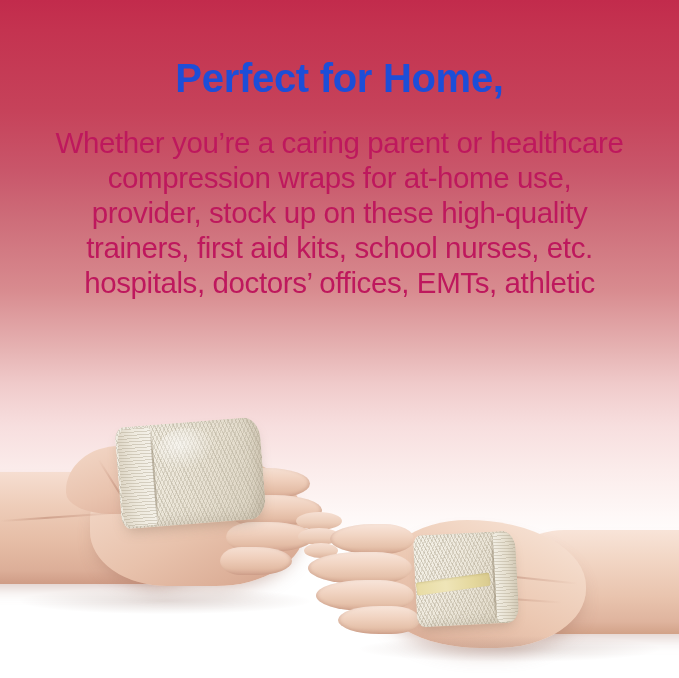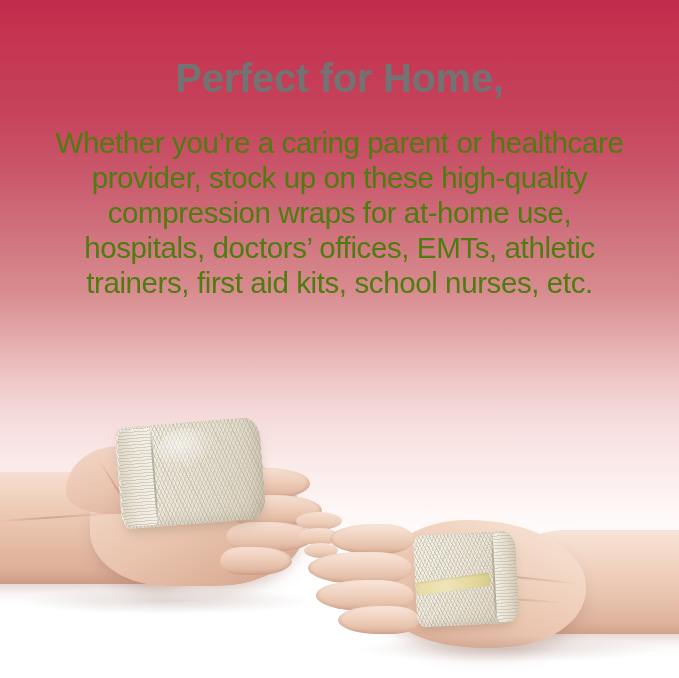--- a/index.html
+++ b/index.html
@@ -46,32 +46,32 @@
   .text-zone {
     position: absolute;
     left: 0;
     top: 55px;
     width: 679px;
     text-align: center;
     z-index: 5;
   }
 
   .headline {
-    color: #737373;
+    color: #1d4ed8;
     font-size: 40px;
     font-weight: bold;
     line-height: 47px;
     letter-spacing: -0.3px;
     margin: 0;
     padding: 0 40px;
     text-rendering: optimizeLegibility;
   }
 
   .subcopy {
-    color: #4d7c0f;
+    color: #be185d;
     font-size: 29.5px;
     font-weight: 500;
     line-height: 35px;
     letter-spacing: -0.4px;
     margin: 0;
     padding: 23px 16px 0 16px;
   }
   .subcopy .ln { display: block; white-space: nowrap; }
 
   
@@ -342,24 +342,24 @@
   <div class="bg-gradient"></div>
 
   <div class="text-zone">
 
     <div class="headline">
       <span>Perfect for Home,</span><br>
     </div>
 
     <div class="subcopy">
       <span class="ln">Whether you’re a caring parent or healthcare</span>
+      <span class="ln">compression wraps for at-home use,</span>
       <span class="ln">provider, stock up on these high-quality</span>
-      <span class="ln">compression wraps for at-home use,</span>
+      <span class="ln">trainers, first aid kits, school nurses, etc.</span>
       <span class="ln">hospitals, doctors’ offices, EMTs, athletic</span>
-      <span class="ln">trainers, first aid kits, school nurses, etc.</span>
     </div>
 
   </div>
 
   <div class="photo-layer">
 
     <div class="shadow-l"></div>
     <div class="shadow-r"></div>
 
     <div class="hand-left">

